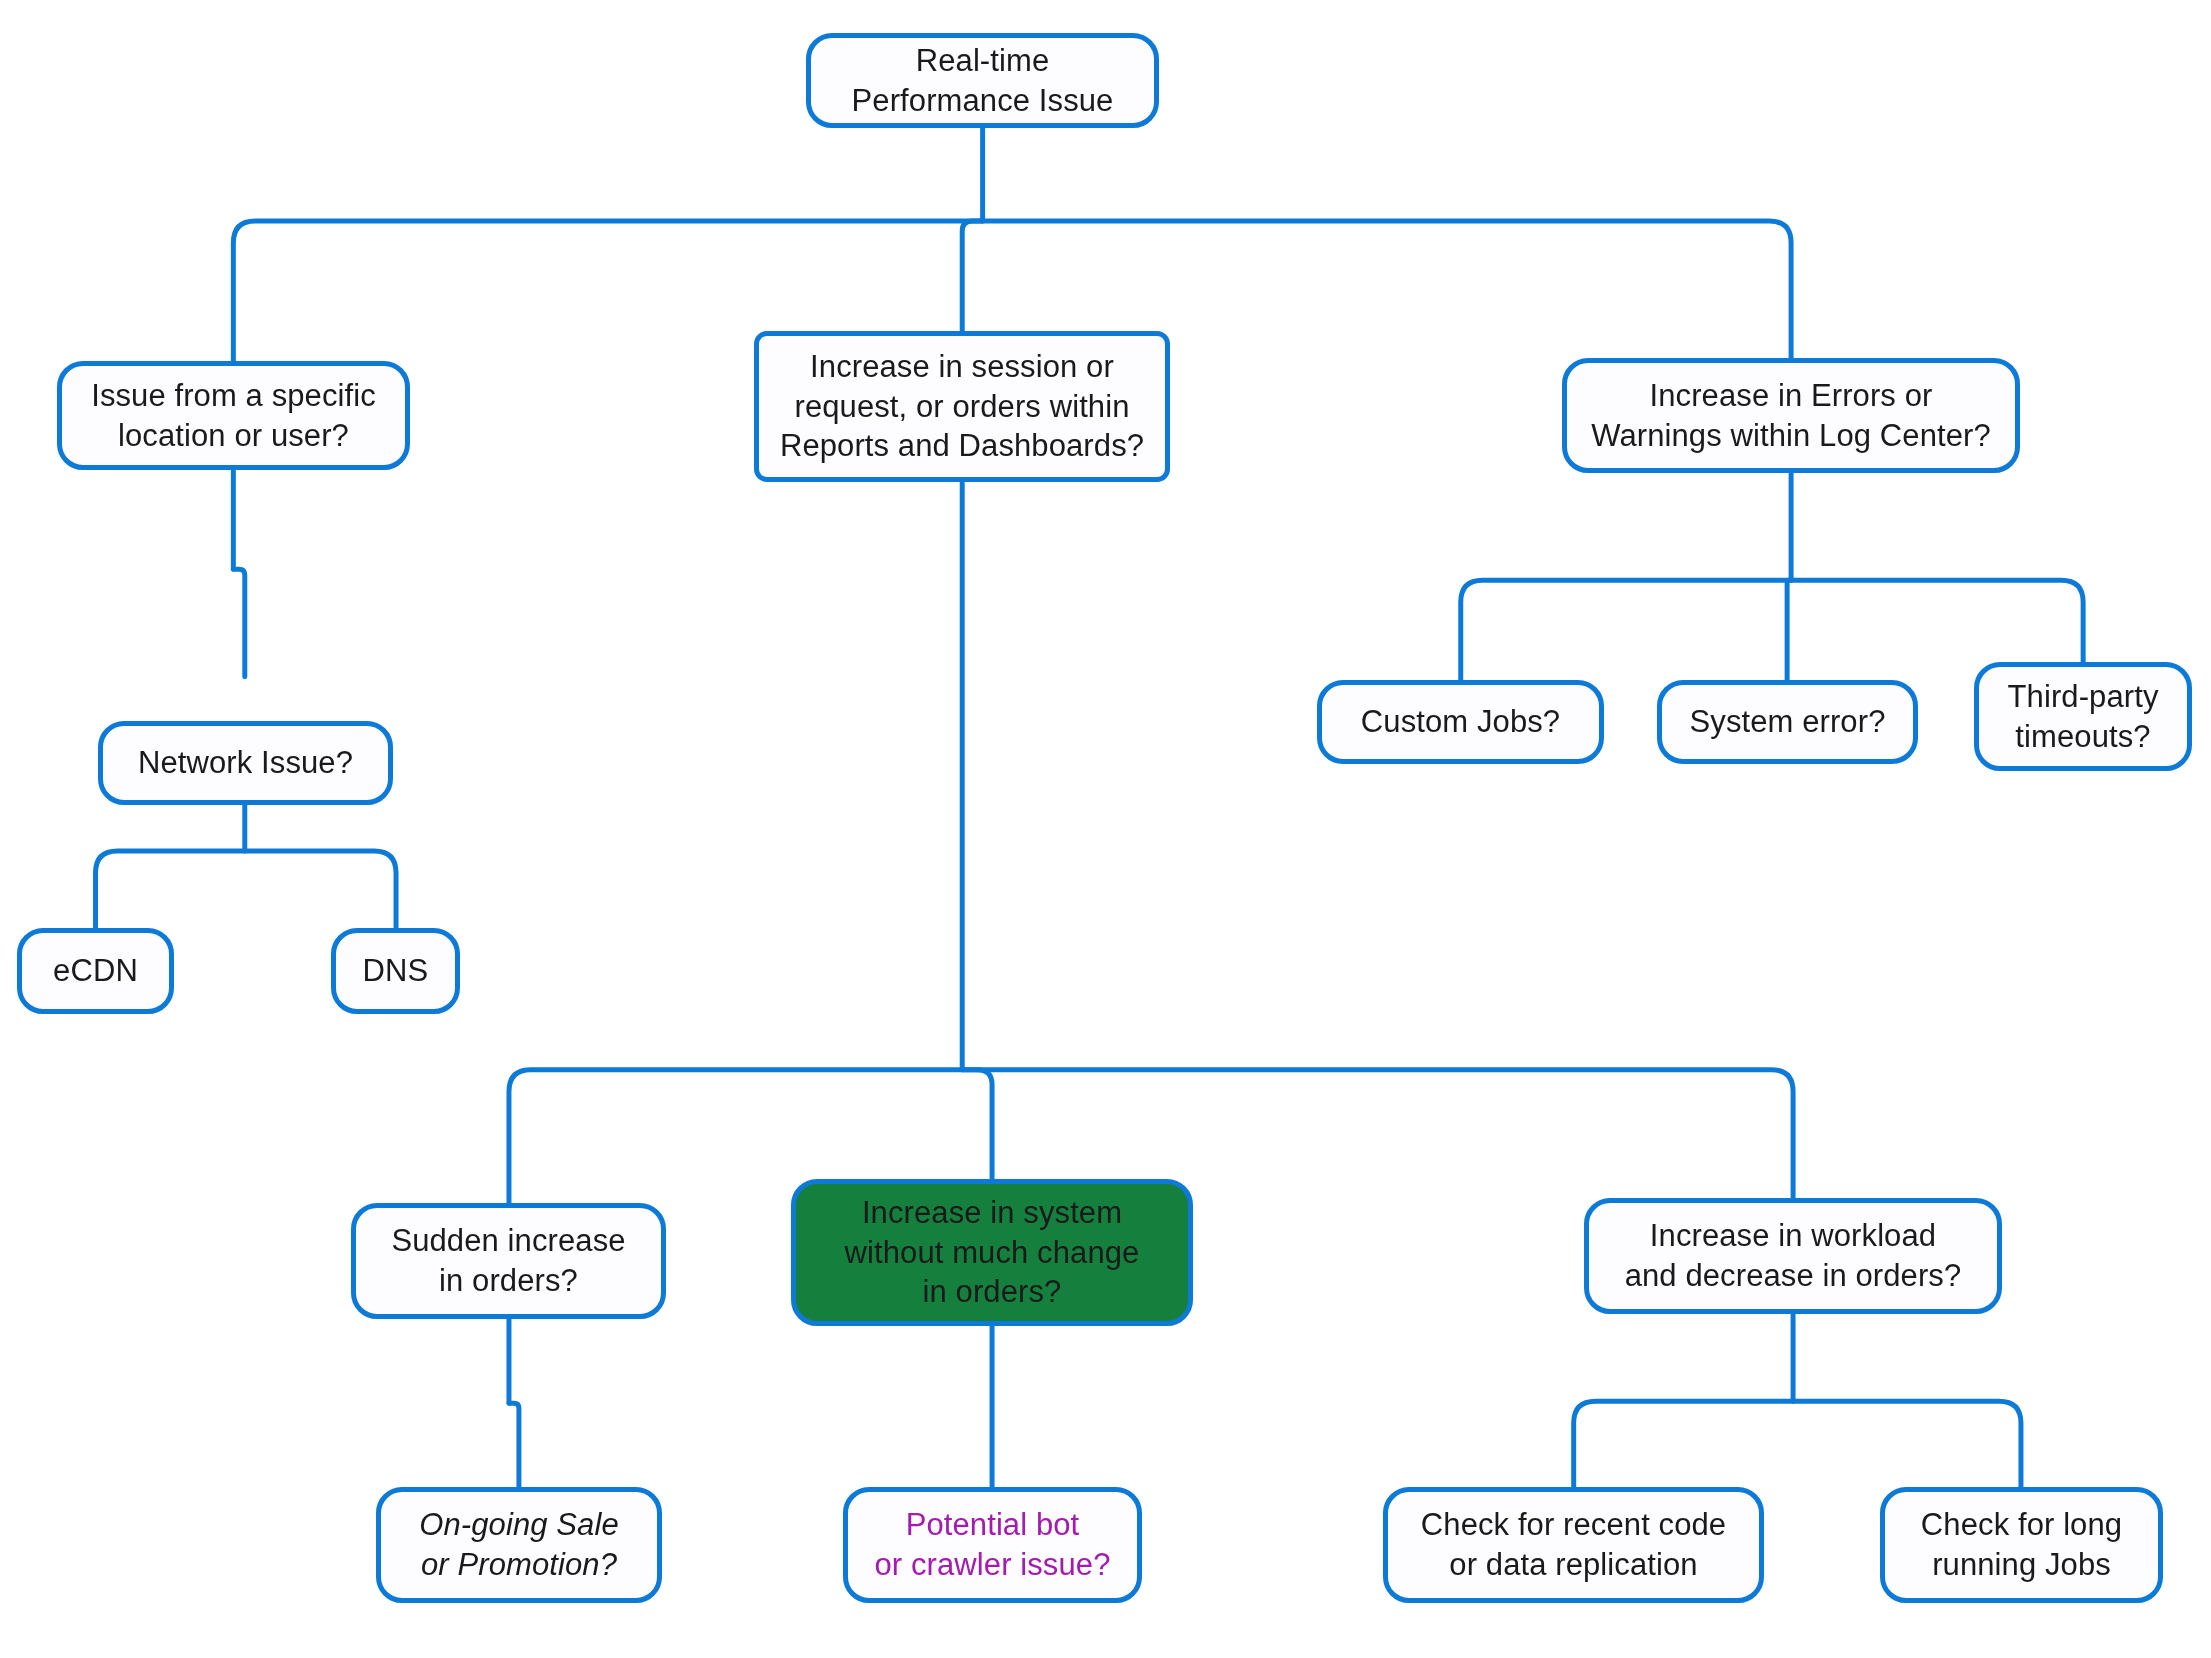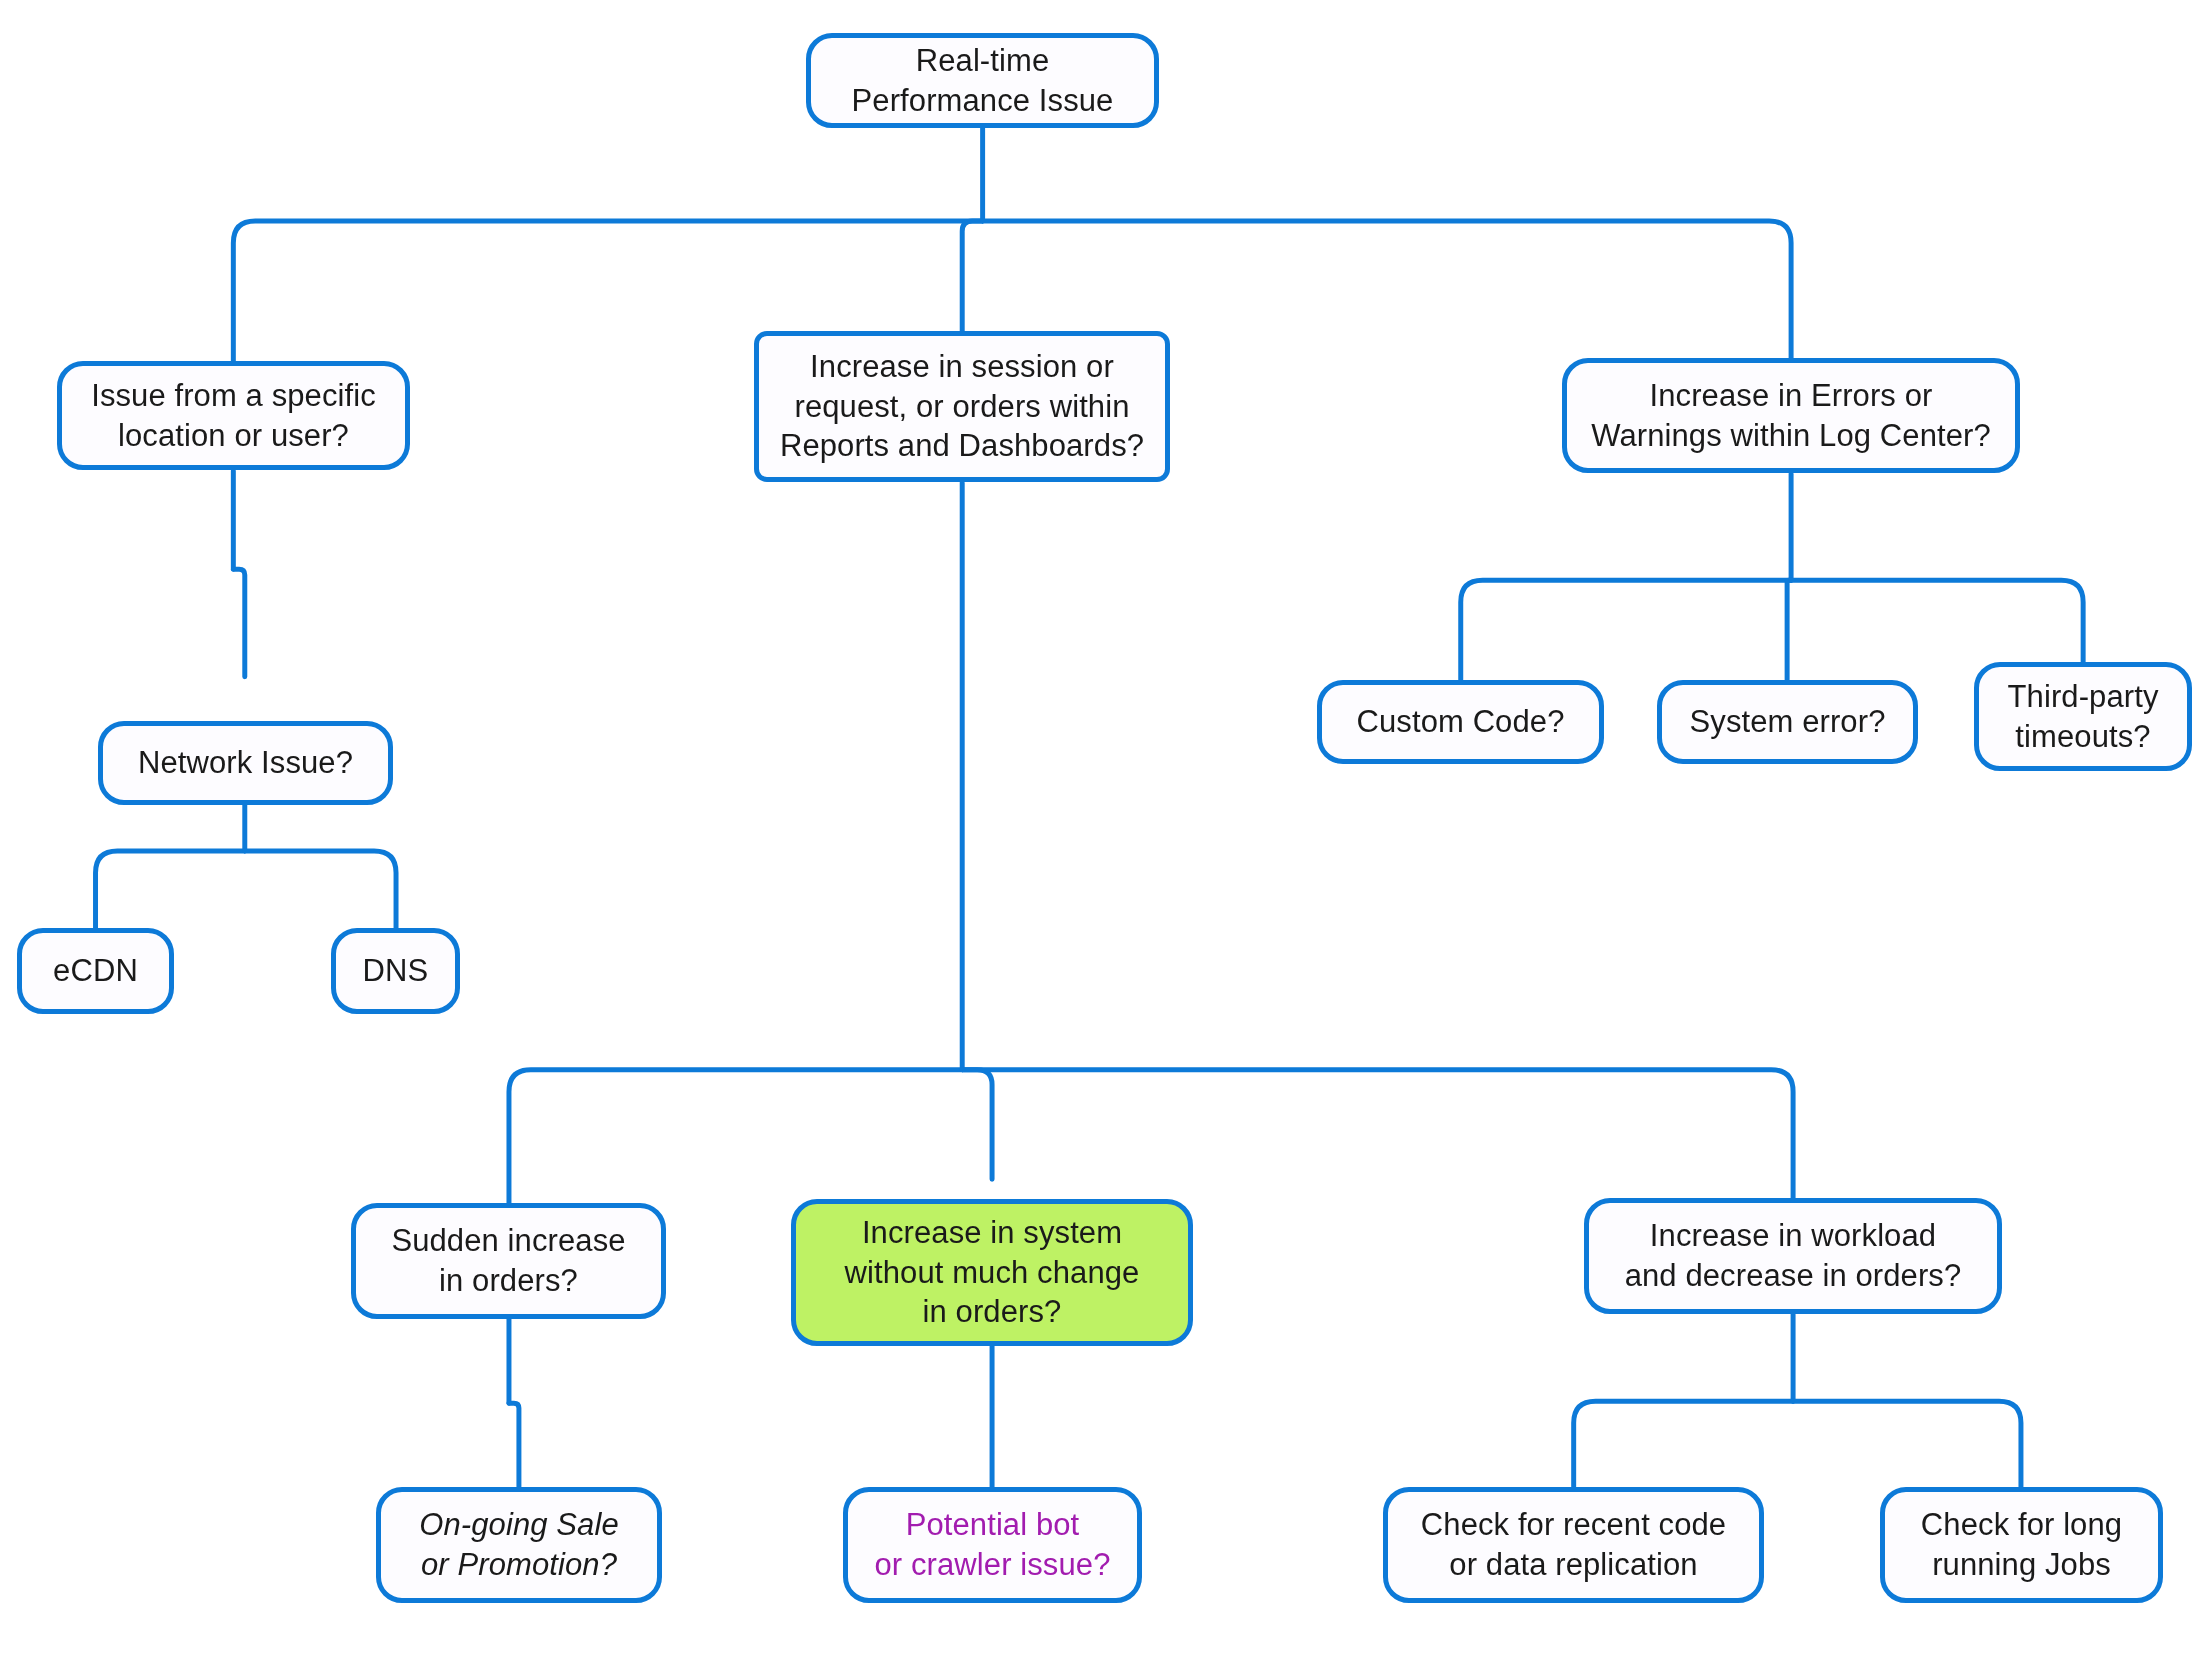--- a/index.html
+++ b/index.html
@@ -80,27 +80,27 @@
       <div class="flow-node" style="left: 57px; top: 361px; width: 353px; height: 109px; border-color: rgb(13, 122, 216); background: rgb(253, 252, 255); color: rgb(26, 26, 26);"><span>Issue from a specific
 location or user?</span></div>
       <div class="flow-node" style="left: 754px; top: 331px; width: 416px; height: 151px; border-color: rgb(13, 122, 216); background: rgb(253, 252, 255); color: rgb(26, 26, 26); border-radius: 13px;"><span>Increase in session or
 request, or orders within
 Reports and Dashboards?</span></div>
       <div class="flow-node" style="left: 1562px; top: 358px; width: 458px; height: 115px; border-color: rgb(13, 122, 216); background: rgb(253, 252, 255); color: rgb(26, 26, 26);"><span>Increase in Errors or
 Warnings within Log Center?</span></div>
       <div class="flow-node" style="left: 98px; top: 677px; width: 295px; height: 84px; border-color: rgb(13, 122, 216); background: rgb(253, 252, 255); color: rgb(26, 26, 26); margin-top: 44px;"><span>Network Issue?</span></div>
       <div class="flow-node" style="left: 17px; top: 928px; width: 157px; height: 86px; border-color: rgb(13, 122, 216); background: rgb(253, 252, 255); color: rgb(26, 26, 26);"><span>eCDN</span></div>
       <div class="flow-node" style="left: 331px; top: 928px; width: 129px; height: 86px; border-color: rgb(13, 122, 216); background: rgb(253, 252, 255); color: rgb(26, 26, 26);"><span>DNS</span></div>
-      <div class="flow-node" style="left: 1317px; top: 680px; width: 287px; height: 84px; border-color: rgb(13, 122, 216); background: rgb(253, 252, 255); color: rgb(26, 26, 26);"><span>Custom Code?</span></div>
+      <div class="flow-node" style="left: 1317px; top: 680px; width: 287px; height: 84px; border-color: rgb(13, 122, 216); background: rgb(253, 252, 255); color: rgb(26, 26, 26);"><span>Custom Jobs?</span></div>
       <div class="flow-node" style="left: 1657px; top: 680px; width: 261px; height: 84px; border-color: rgb(13, 122, 216); background: rgb(253, 252, 255); color: rgb(26, 26, 26);"><span>System error?</span></div>
       <div class="flow-node" style="left: 1974px; top: 662px; width: 218px; height: 109px; border-color: rgb(13, 122, 216); background: rgb(253, 252, 255); color: rgb(26, 26, 26);"><span>Third-party
 timeouts?</span></div>
       <div class="flow-node" style="left: 351px; top: 1203px; width: 315px; height: 116px; border-color: rgb(13, 122, 216); background: rgb(253, 252, 255); color: rgb(26, 26, 26);"><span>Sudden increase
 in orders?</span></div>
-      <div class="flow-node" style="left: 791px; top: 1179px; width: 402px; height: 147px; border-color: rgb(13, 122, 216); background: #bef264; color: rgb(26, 26, 26); margin-top: 20px;"><span>Increase in system
+      <div class="flow-node" style="left: 791px; top: 1179px; width: 402px; height: 147px; border-color: rgb(13, 122, 216); background: #15803d; color: rgb(26, 26, 26);"><span>Increase in system
 without much change
 in orders?</span></div>
       <div class="flow-node" style="left: 1584px; top: 1198px; width: 418px; height: 116px; border-color: rgb(13, 122, 216); background: rgb(253, 252, 255); color: rgb(26, 26, 26);"><span>Increase in workload
 and decrease in orders?</span></div>
       <div class="flow-node" style="left: 376px; top: 1487px; width: 286px; height: 116px; border-color: rgb(13, 122, 216); background: rgb(253, 252, 255); color: rgb(26, 26, 26); font-style: italic;"><span>On-going Sale
 or Promotion?</span></div>
       <div class="flow-node" style="left: 843px; top: 1487px; width: 299px; height: 116px; border-color: rgb(13, 122, 216); background: rgb(253, 252, 255); color: #a21caf;"><span>Potential bot
 or crawler issue?</span></div>
       <div class="flow-node" style="left: 1383px; top: 1487px; width: 381px; height: 116px; border-color: rgb(13, 122, 216); background: rgb(253, 252, 255); color: rgb(26, 26, 26);"><span>Check for recent code
 or data replication</span></div>

